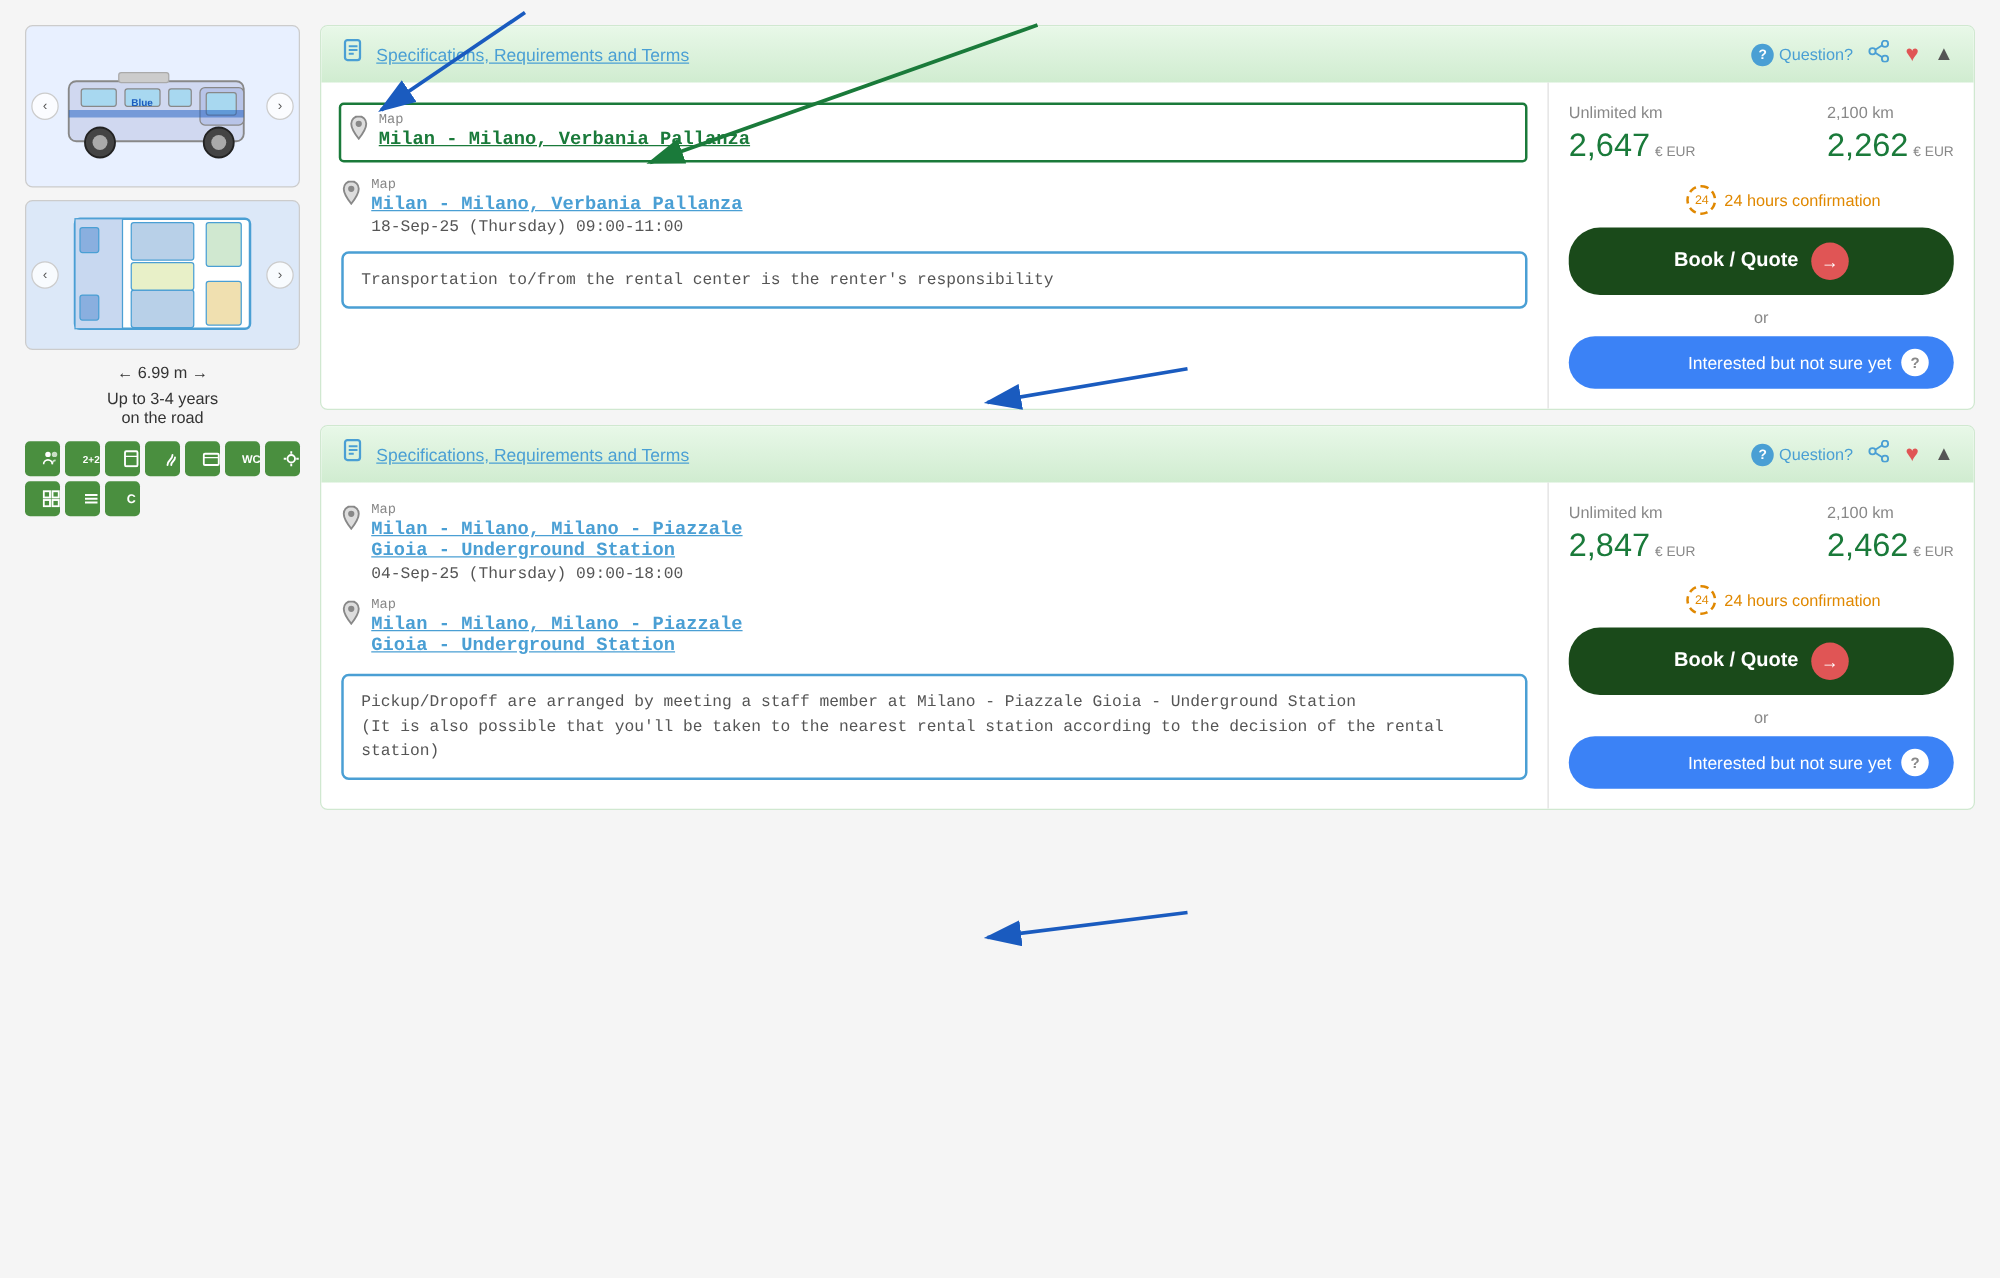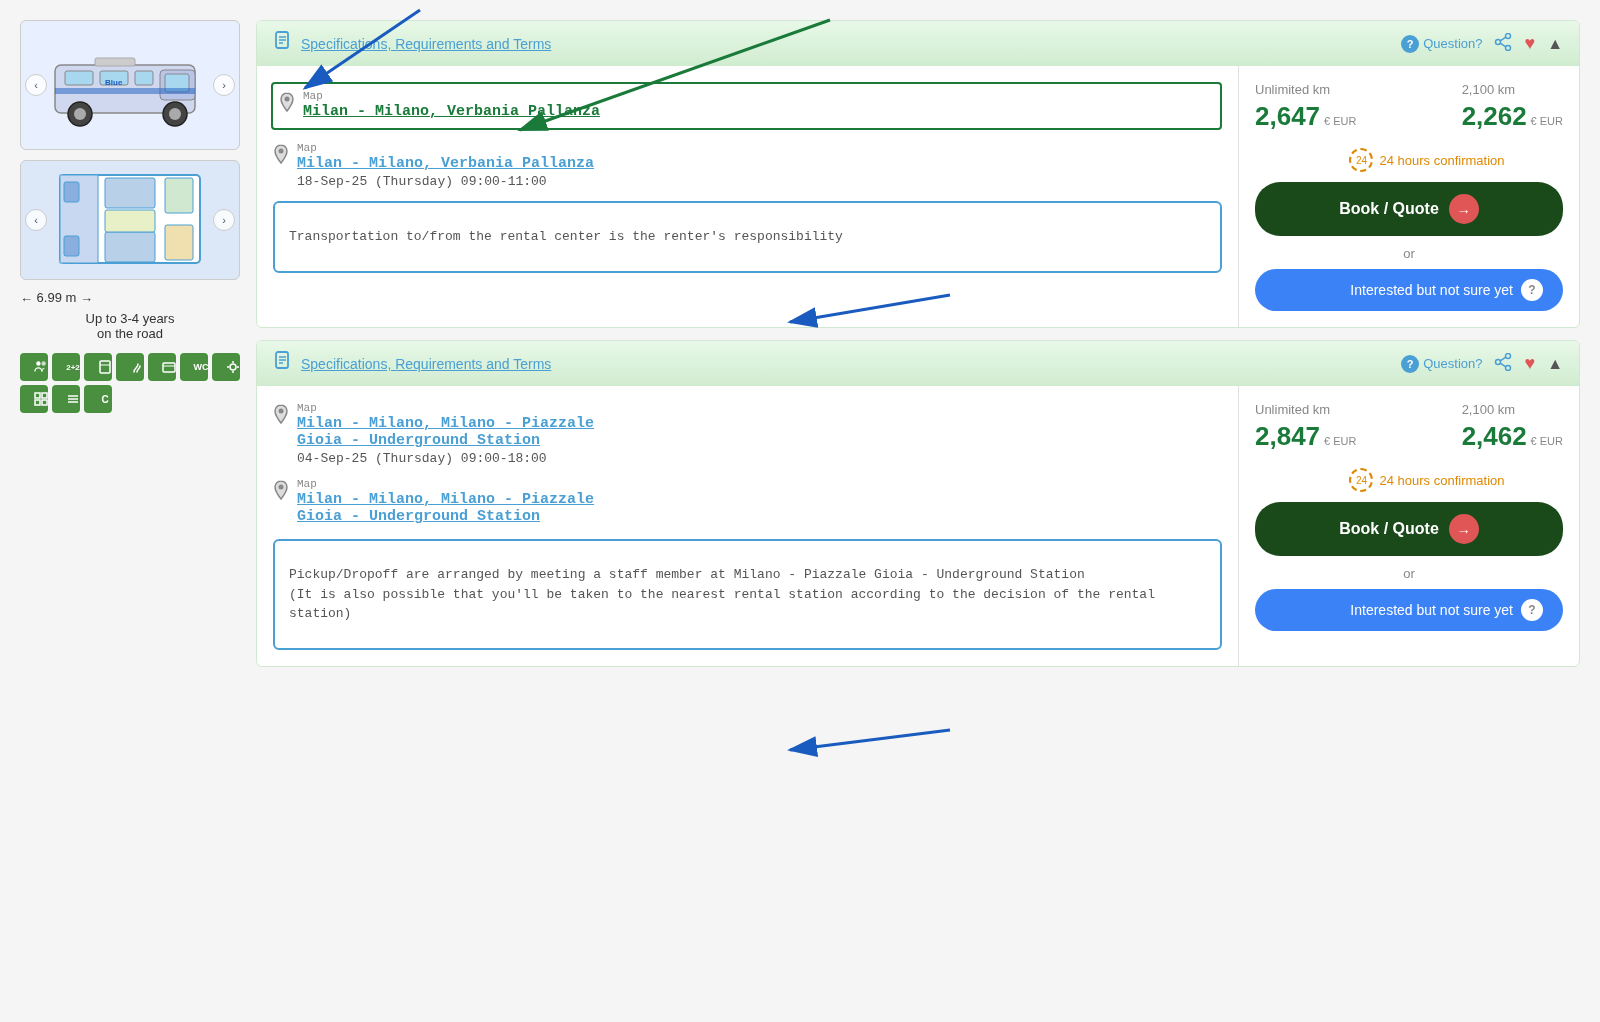--- a/index.html
+++ b/index.html
@@ -85,20 +85,21 @@
       align-items: center;
       justify-content: center;
       cursor: pointer;
       font-size: 11px;
       color: #555;
     }
     .floorplan-image .nav-arrow.left { left: 4px; }
     .floorplan-image .nav-arrow.right { right: 4px; }
 
     .vehicle-length {
+      text-align: center;
       font-size: 13px;
       color: #333;
       margin-bottom: 6px;
     }
     .vehicle-age {
       text-align: center;
       font-size: 13px;
       color: #333;
       margin-bottom: 12px;
     }
@@ -263,21 +264,21 @@
       margin-left: -2px;
     }
     .location-row.highlighted .location-link {
       color: #1a7a3a;
     }
 
     
     .info-box {
       border: 2px solid #4a9fd4;
       border-radius: 6px;
-      padding: 24px 14px;
+      padding: 11px 14px;
       color: #555;
       font-size: 13px;
       margin-top: 8px;
       line-height: 1.5;
     }
 
     
     .pricing-row {
       display: flex;
       justify-content: space-between;
@@ -286,21 +287,21 @@
     .price-option {
     }
     .price-label {
       color: #888;
       font-size: 13px;
       margin-bottom: 4px;
     }
     .price-value {
       color: #1a7a3a;
       font-size: 26px;
-      font-weight: bold;
+      font-weight: normal;
     }
     .price-currency {
       color: #888;
       font-size: 11px;
       font-weight: normal;
     }
 
     .confirmation-badge {
       display: flex;
       align-items: center;

